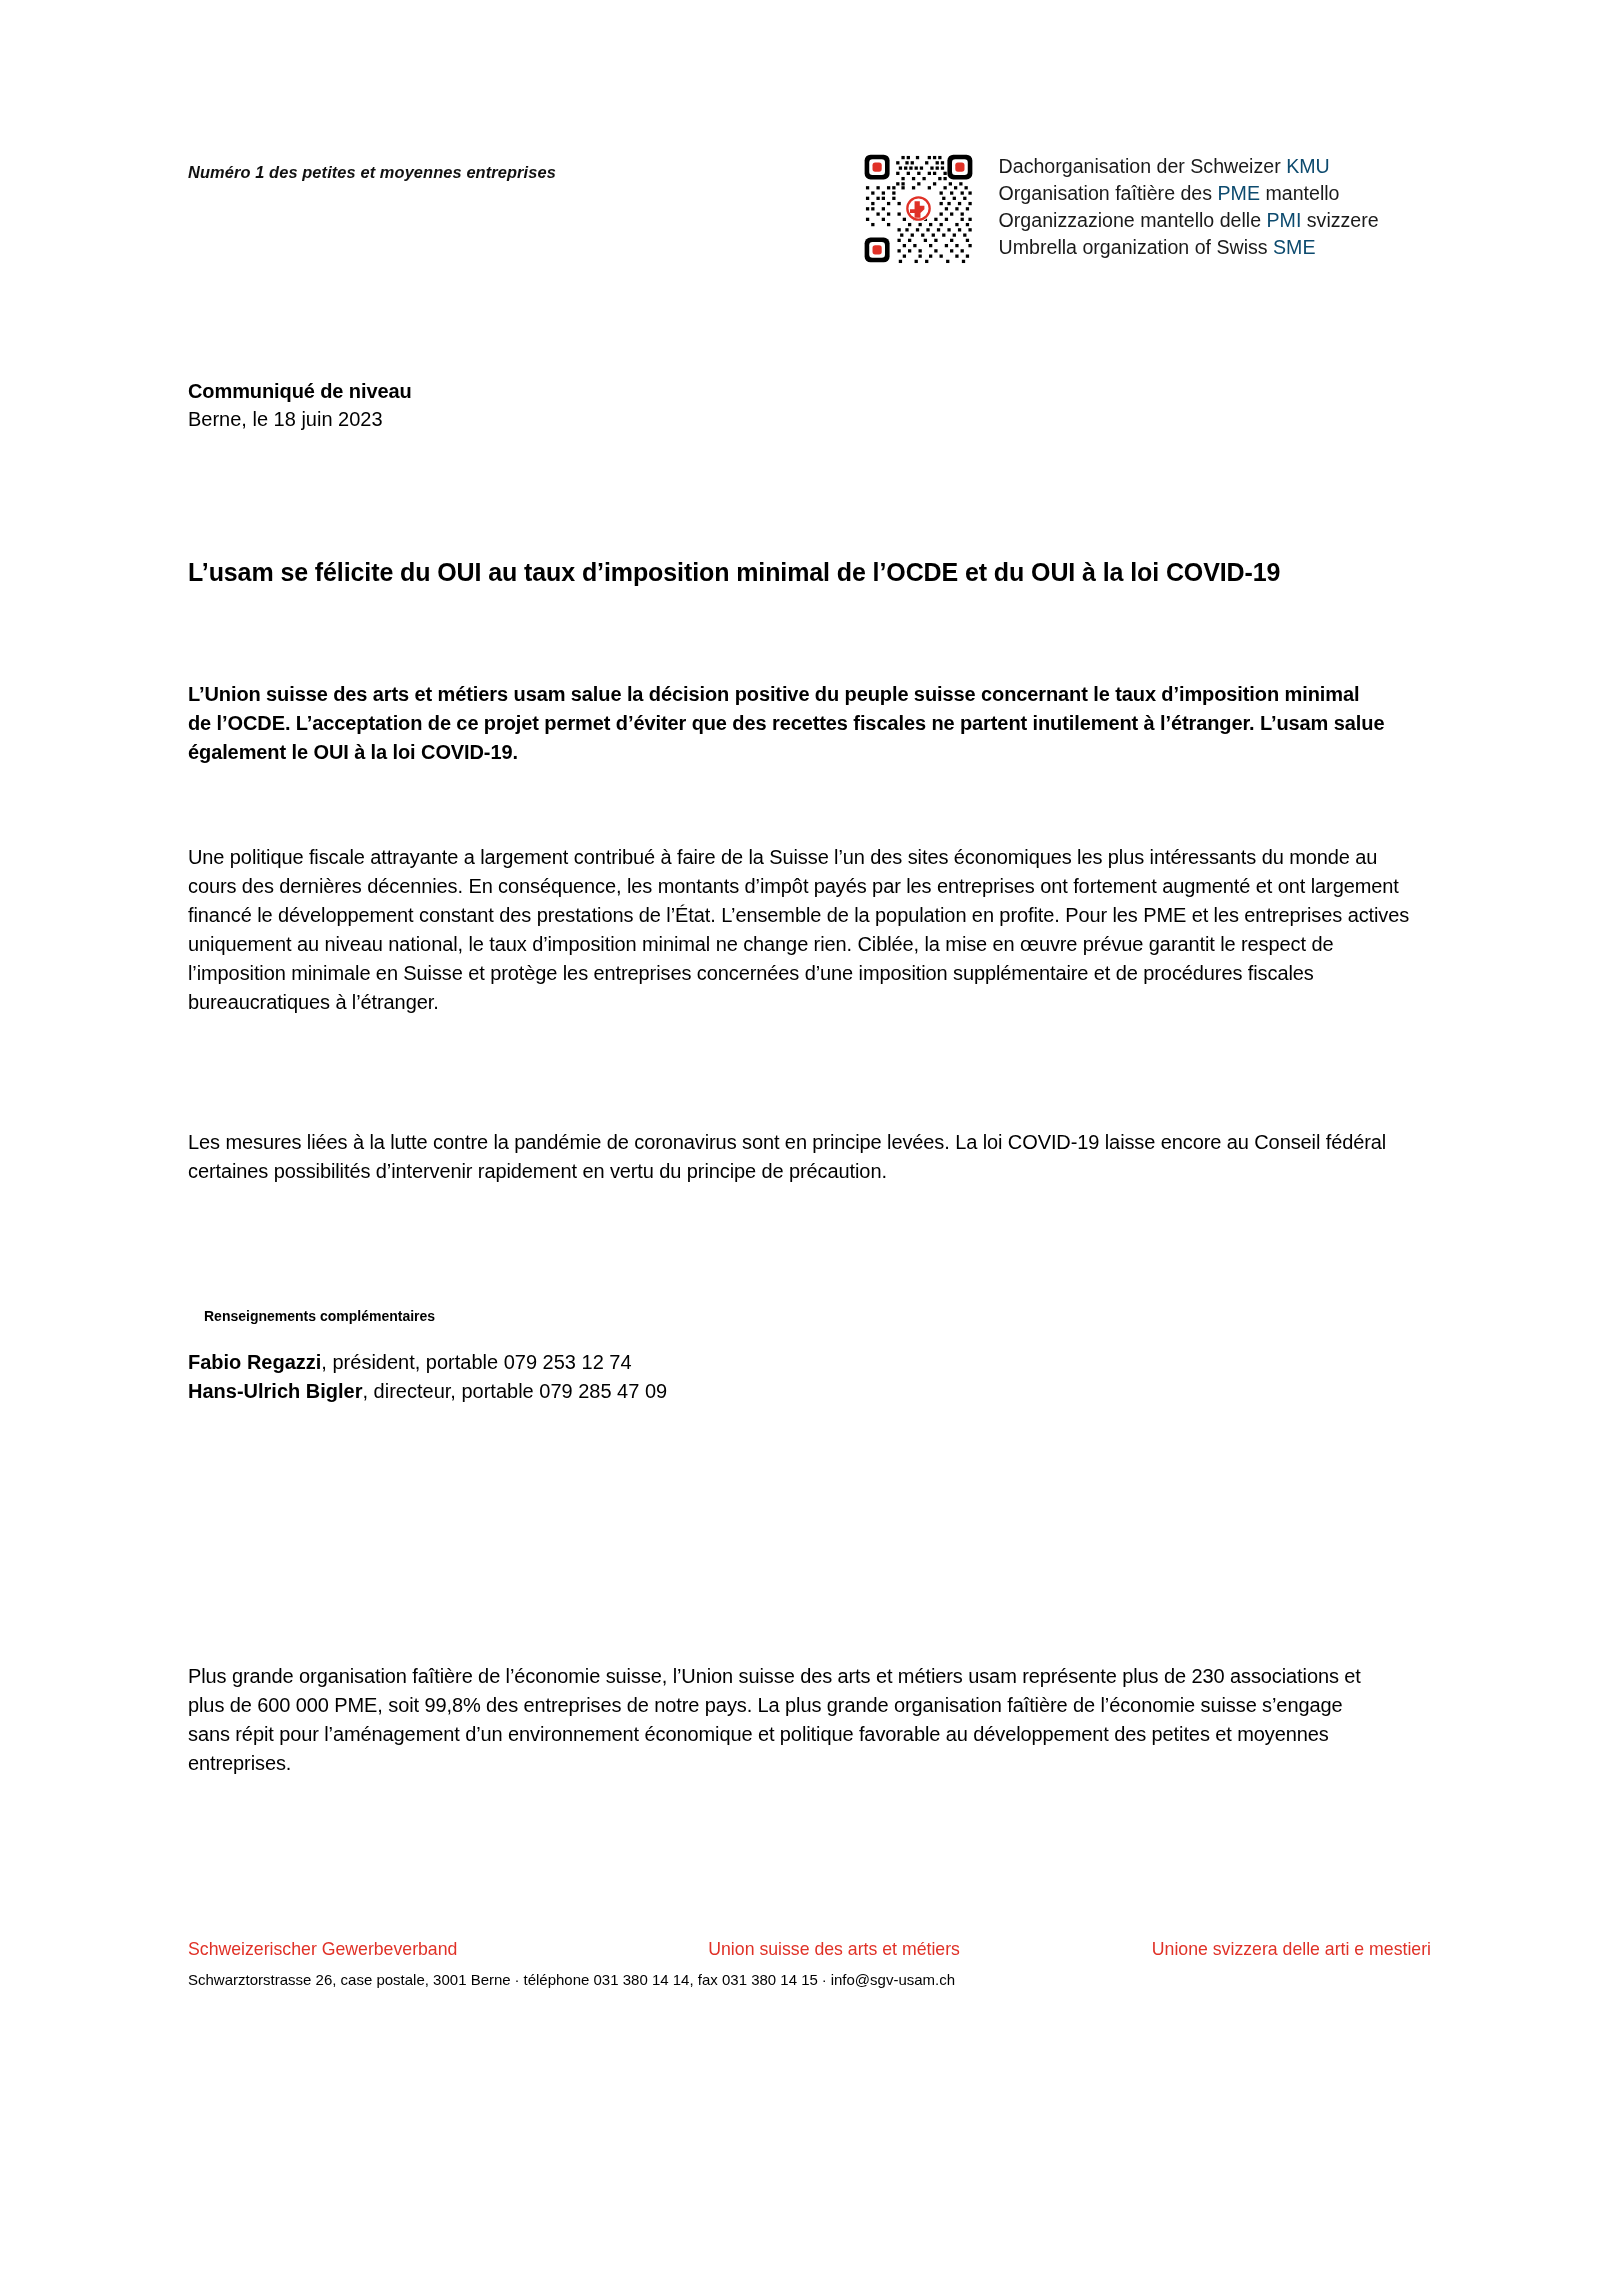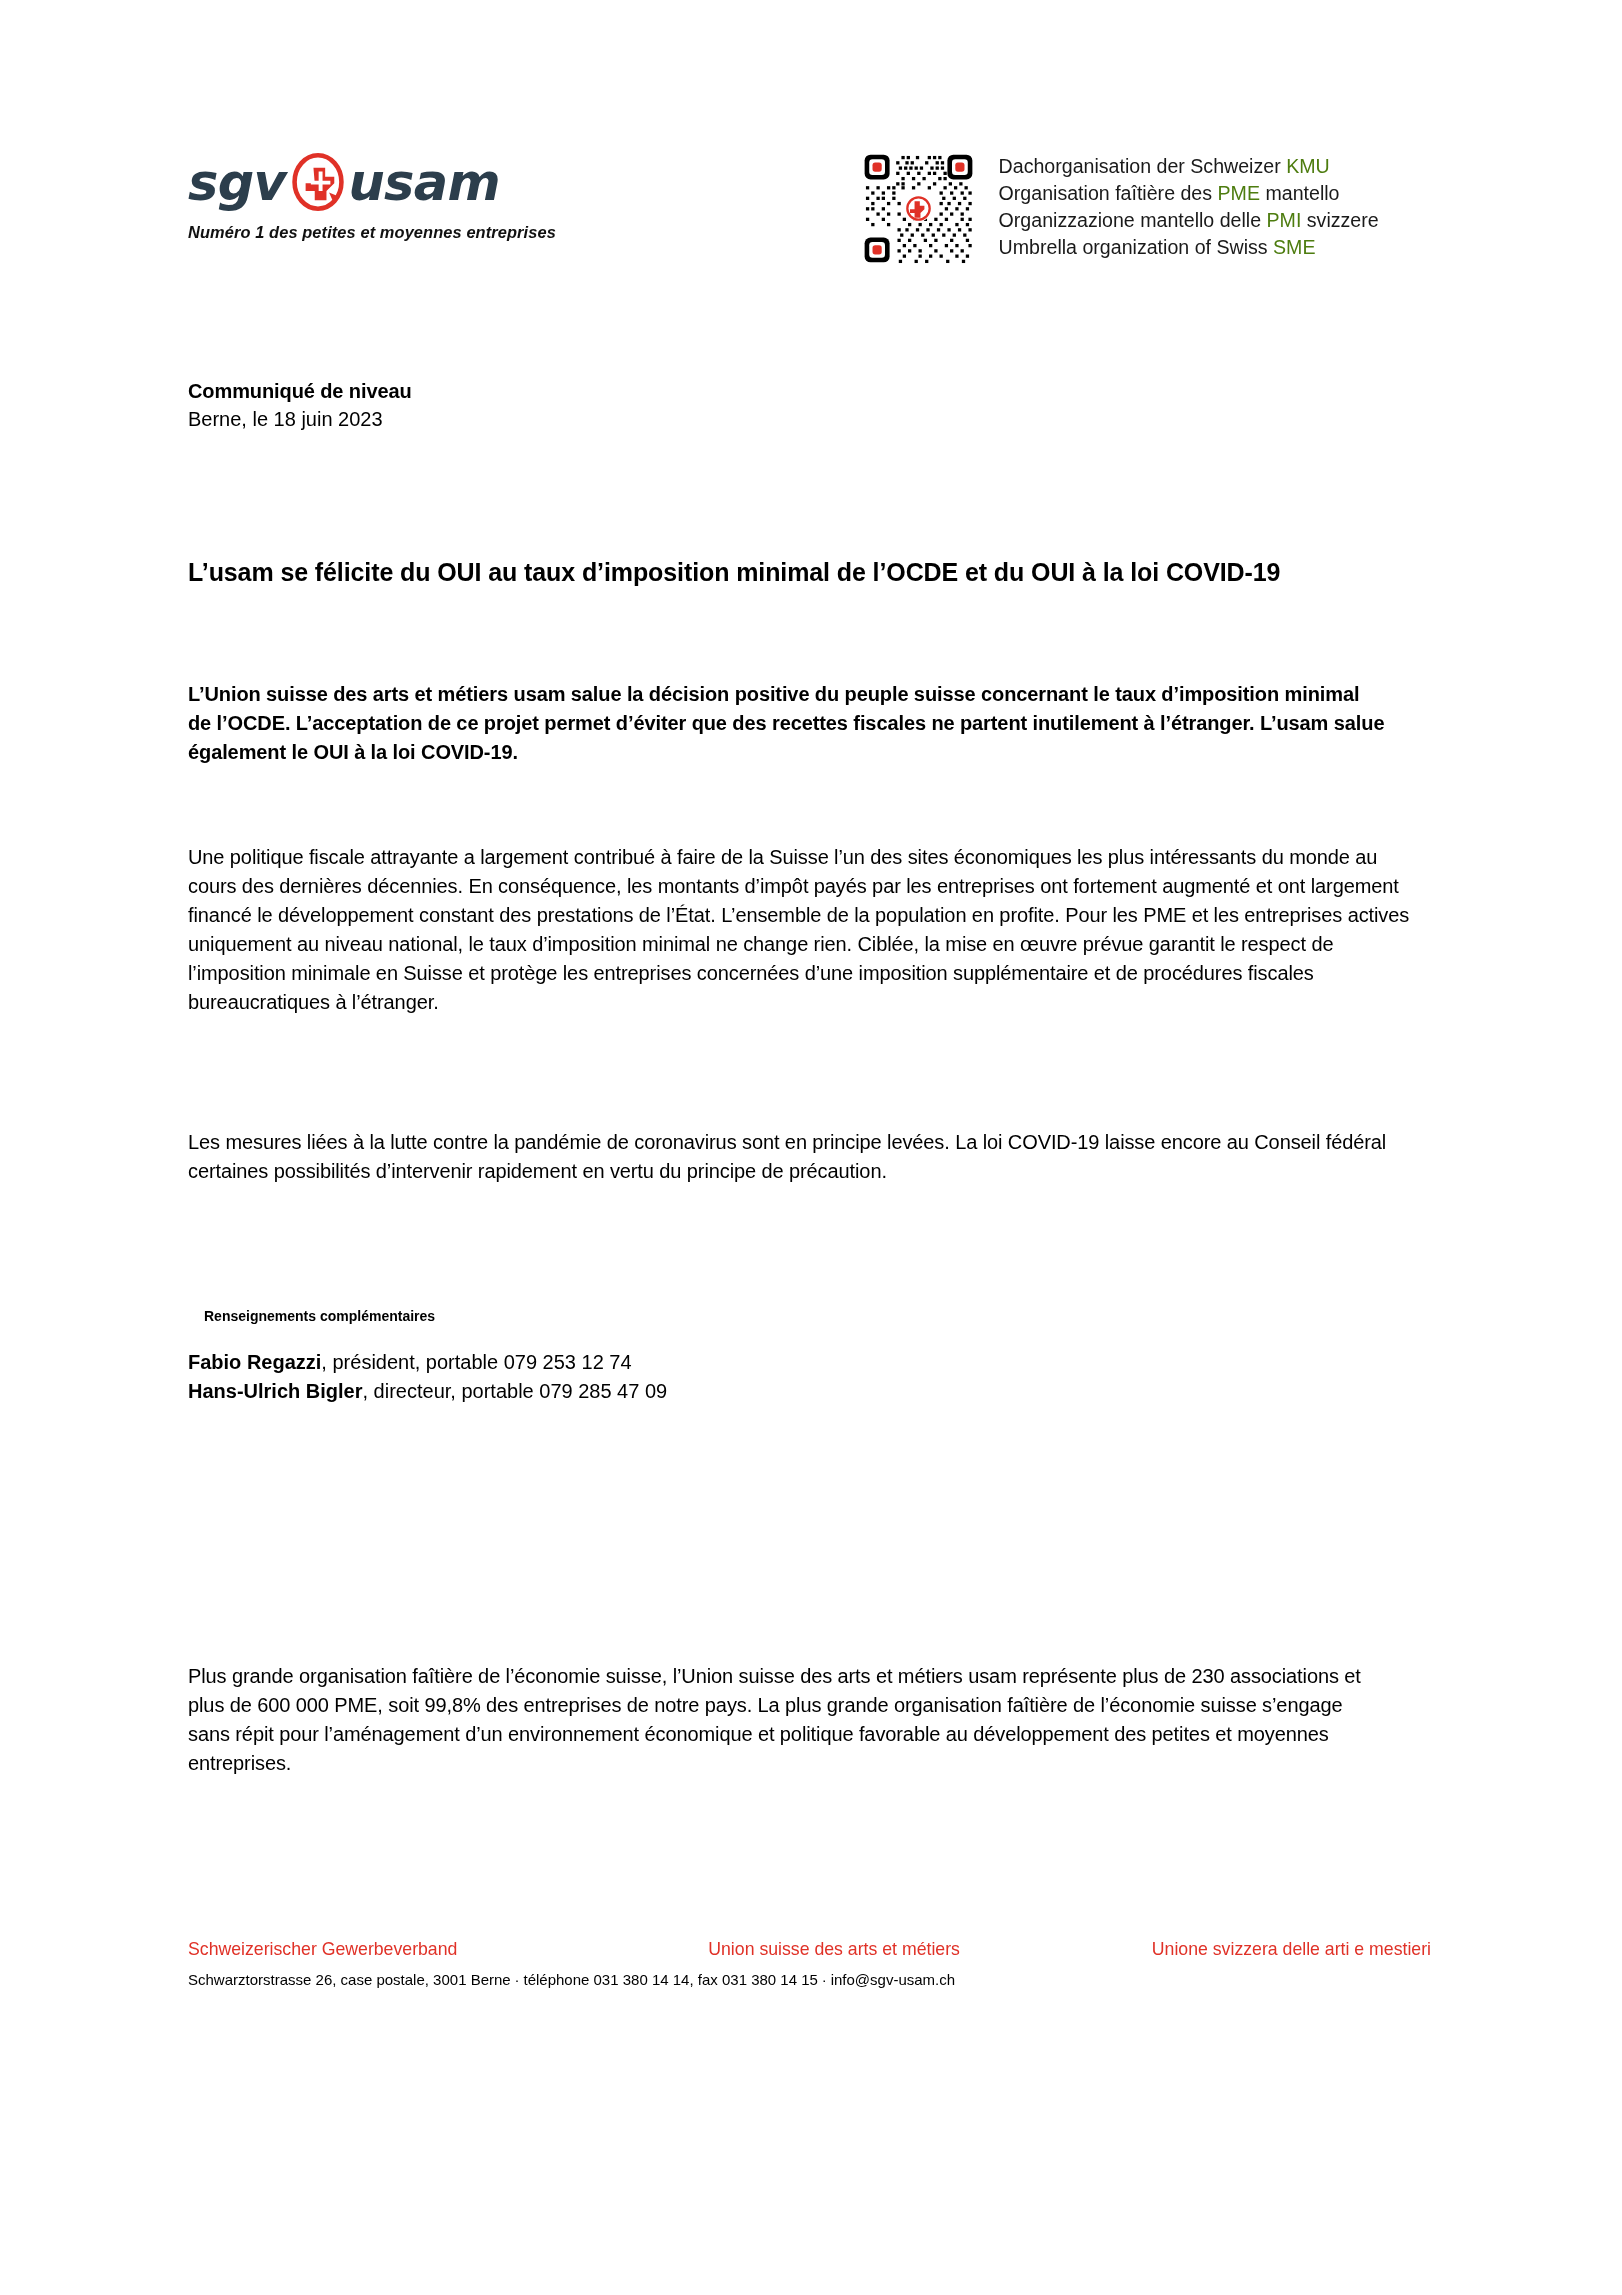--- a/index.html
+++ b/index.html
@@ -86,21 +86,21 @@
   .qr-langs {
     margin-left: 23.6px;
     padding-top: 1.3px;
   }
   .qr-lang-line {
     font-size: 19.6px;
     line-height: 27px;
     color: #1a1a1a;
     white-space: nowrap;
   }
-  .accent { color: #4d7c0f; text-align: center; }
+  .accent { color: #0c4a6e; text-align: center; }
 
   
   .content {
     position: absolute;
     left: 188px;
     top: 0;
     width: 1243px;
   }
   .kicker {
     position: absolute;
@@ -216,32 +216,20 @@
   .sep { padding: 0 3.9px; }
 </style>
 </head>
 <body>
 
 <div class="page">
 
   <div class="header">
 
     <div class="logo-block">
-      <div class="logo-wordmark">
-        <span class="logo-sgv">sgv</span>
-        <span class="logo-mark">
-          <svg width="56" height="60" viewBox="0 0 86 92" xmlns="http://www.w3.org/2000/svg">
-            <ellipse cx="43" cy="46" rx="36" ry="41" fill="none" stroke="#E03127" stroke-width="7"></ellipse>
-            <path d="M36 24 h18 v14 h14 v10 l-12 12 v14 h-18 v-14 h-14 v-12 h14 z" fill="#E03127"></path>
-            <path d="M44 30 h6 v14 h12 v6 h-12 v10 h-6 v-10 h-12 v-6 h12 z" fill="#ffffff"></path>
-            <path d="M60 62 l14 6 l-6 12 z" fill="#E03127"></path>
-          </svg>
-        </span>
-        <span class="logo-usam">usam</span>
-      </div>
       <div class="logo-tagline">Numéro 1 des petites et moyennes entreprises</div>
     </div>
 
     <div class="qr-block">
       <div class="qr-code">
         <svg width="113" height="113" viewBox="0 0 172 172" xmlns="http://www.w3.org/2000/svg">
           <rect width="172" height="172" fill="#ffffff"></rect>
 
           <g fill="#000000">
             <rect x="4" y="4" width="38" height="38" rx="9"></rect>

